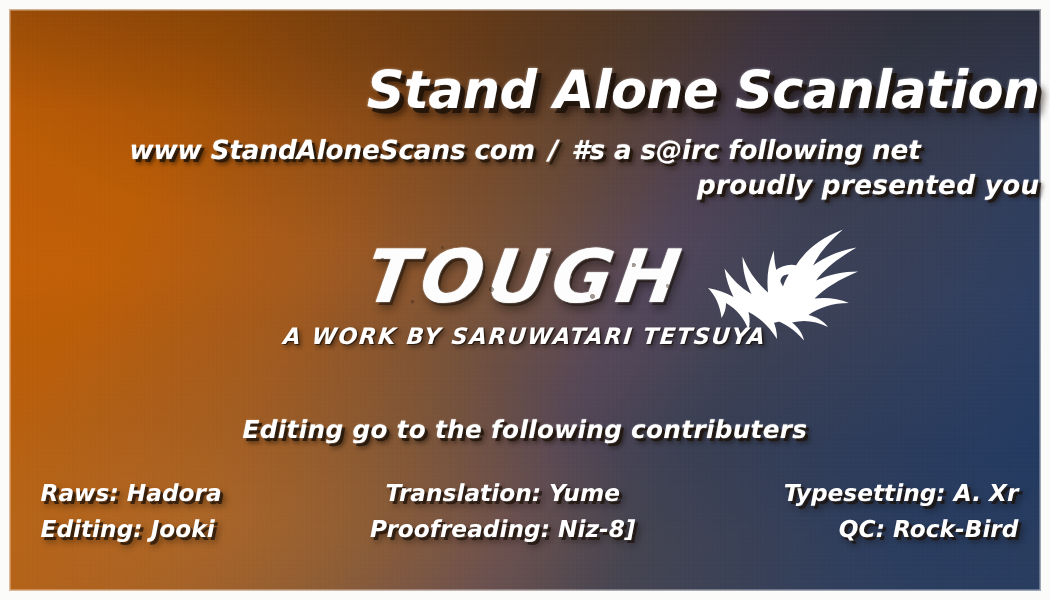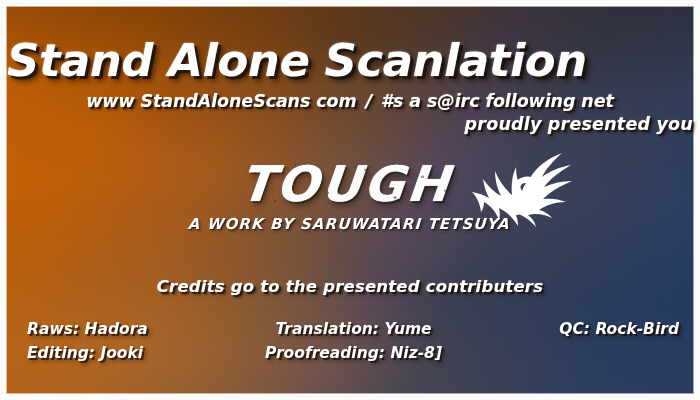--- a/index.html
+++ b/index.html
@@ -94,22 +94,22 @@
     letter-spacing: .2px;
     text-shadow:
        2px 2px 0 rgba(30,18,8,.78),
        3px 3px 3px rgba(20,12,6,.55),
        0 0 1px rgba(255,255,255,.6);
   }
 
   #title-main {
     left: 0; right: 0;
     top: 32px;
-    text-align: left;
-    font-size: 45px;
+    text-align: right;
+    font-size: 35px;
     line-height: 44px;
     letter-spacing: -0.5px;
     font-family: "DejaVu Sans", sans-serif;
     text-shadow:
        3px 3px 0 rgba(26,16,8,.80),
        5px 5px 5px rgba(18,10,5,.55),
        0 0 2px rgba(255,255,255,.5);
   }
 
   #title-url {
@@ -280,30 +280,31 @@
                  C46 28 48 36 52 43 C54 37 57 33 60 30 Z"></path>
         <path d="M46 33 C52 28 60 27 65 31 C70 35 70 42 65 46 C60 50 53 49 49 45
                  C46 42 45 38 46 33 Z M52 36 C49 39 50 43 53 44 C57 45 61 42 60 38
                  C59 35 55 34 52 36 Z" fill-rule="evenodd"></path>
         <path d="M34 52 C40 49 47 50 51 55 C55 60 53 66 47 67 C42 68 37 65 35 61
                  C33 58 33 54 34 52 Z M40 56 C38 58 39 61 42 61 C45 61 47 58 45 56
                  C44 54 41 54 40 56 Z" fill-rule="evenodd"></path>
       </g>
     </svg>
 
-    <div class="txt" id="credits-heading">Credits go to the presented contributers</div>
+    <div class="txt" id="credits-heading">Editing go to the following contributers</div>
 
     <div class="credits-grid">
       <div class="credit-col col-left">
         <span class="credit-line">Raws: Hadora</span>
         <span class="credit-line">Editing: Jooki</span>
       </div>
       <div class="credit-col col-mid">
         <span class="credit-line">Translation: Yume</span>
         <span class="credit-line">Proofreading: Niz-8]</span>
       </div>
       <div class="credit-col col-right">
+        <span class="credit-line">Typesetting: A. Xr</span>
         <span class="credit-line">QC: Rock-Bird</span>
       </div>
     </div>
 
   </div>
 </div>
 
 </body></html>

